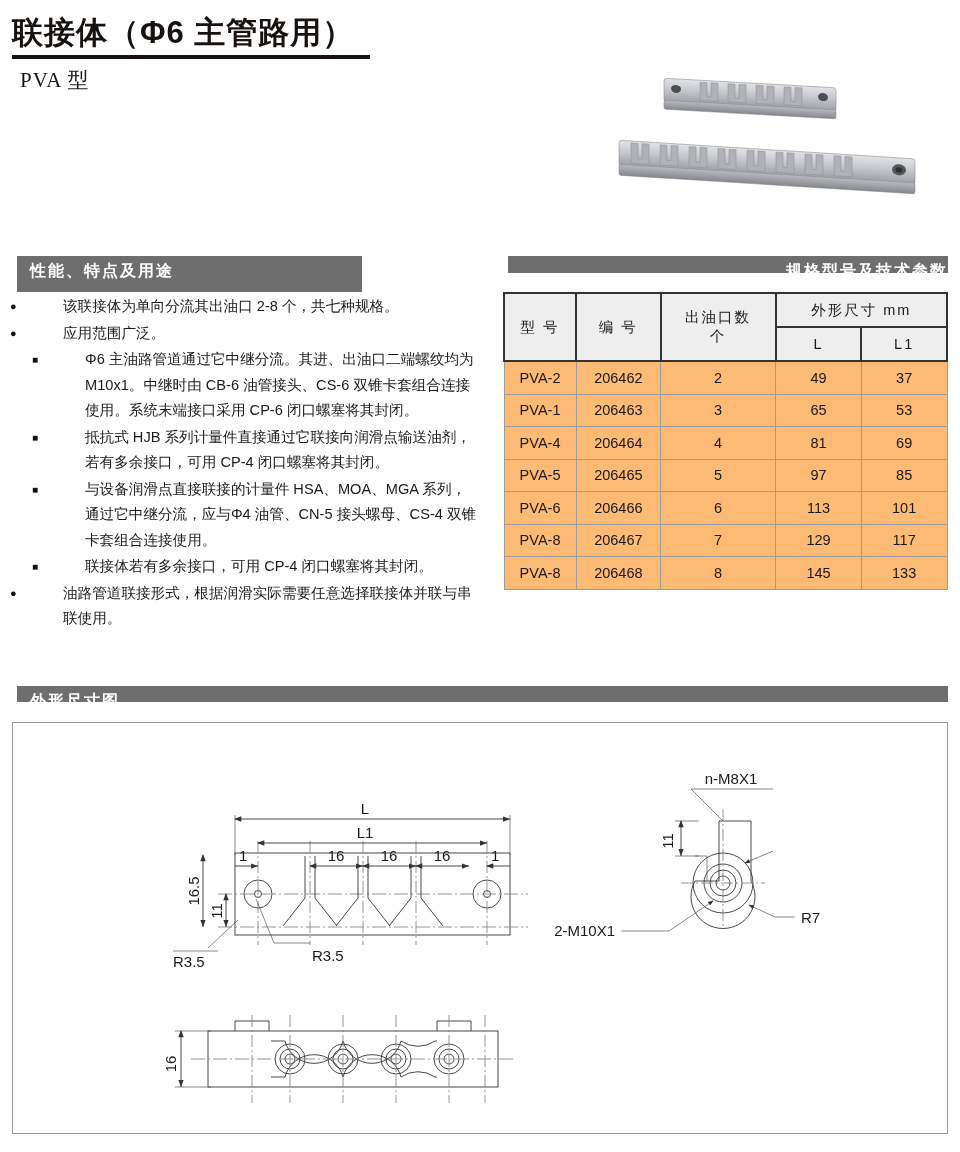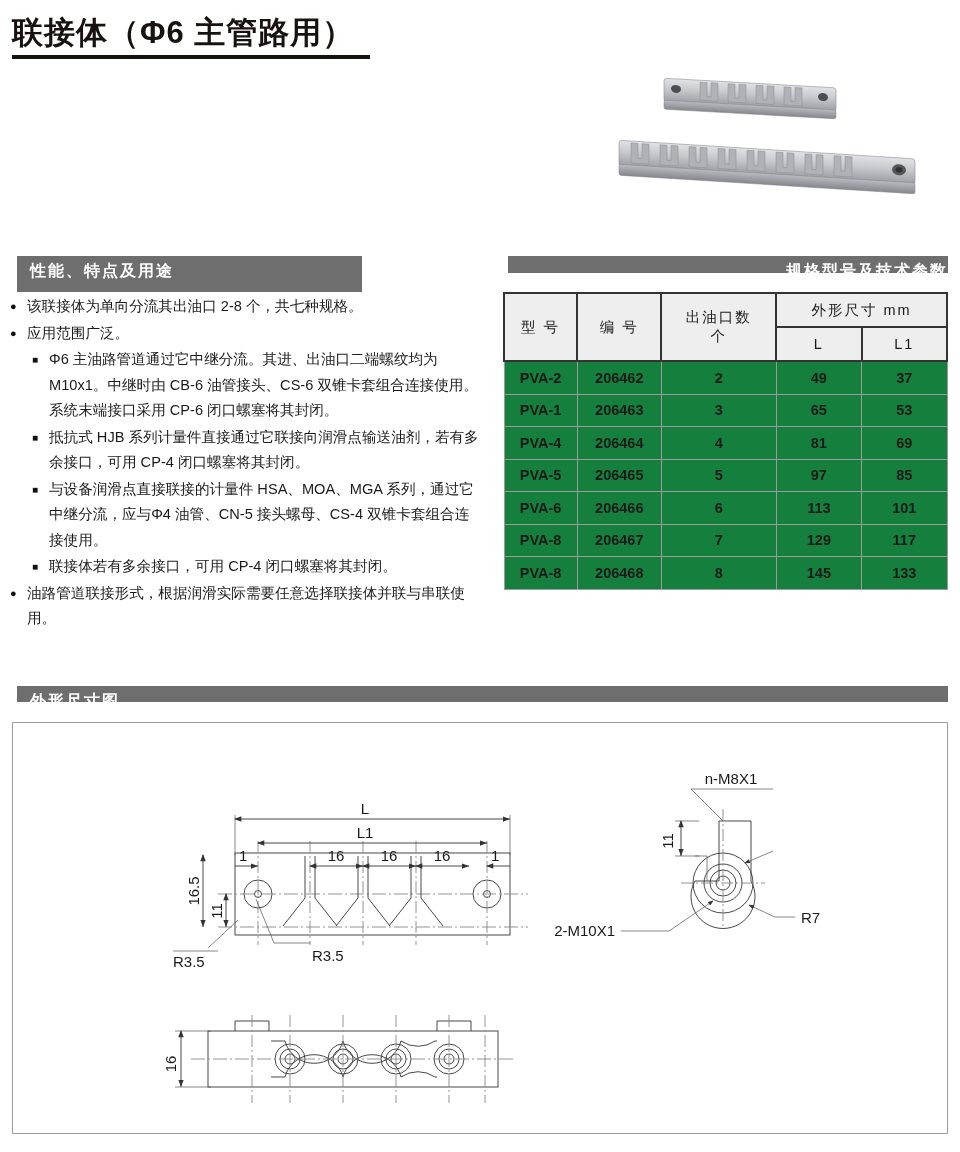--- a/index.html
+++ b/index.html
@@ -43,47 +43,48 @@
   .bar-dim{position:absolute;left:12px;top:686px;width:936px;height:16px;}
   
   .features{
     position:absolute;left:10px;top:294px;width:470px;
     font-size:14.6px;line-height:25.5px;color:#1a1a1a;
   }
   .feat-l1{display:flex;margin-bottom:1px;}
   .feat-l1 .mk{flex:0 0 17px;font-size:11px;line-height:25px;color:#111;}
   .feat-l2{display:flex;margin-left:22px;margin-bottom:1px;}
   .feat-l2 .mk{flex:0 0 17px;font-size:10px;line-height:25px;color:#111;}
-  .feat-body{flex:1;}
+  .feat-body{flex:1;margin-left:36px;}
   
   .spec-table{
     position:absolute;left:503px;top:292px;width:445px;
     border-collapse:collapse;font-size:14.5px;background:#fff;
   }
   .spec-table td,.spec-table th{
     border:1px solid #9b9b9b;text-align:center;font-weight:normal;color:#1a1a1a;
   }
   .spec-table thead td{background:#eeeeee;height:30px;letter-spacing:2px;}
-  .spec-table tbody td{height:29.5px;background:#15803d;font-weight:bold;}
+  .spec-table tbody td{height:29.5px;background:#fdba74;}
   .spec-table tbody tr td:first-child{text-align:center;}
   .hdr-outer{border:2px solid #333 !important;}
   
   .dim-box{
     position:absolute;left:12px;top:722px;width:936px;height:412px;
     border:1px solid #9a9aa0;background:#fff;box-sizing:border-box;
   }
   .dim-svg{display:block;}
   text{font-family:"Liberation Sans","DejaVu Sans",sans-serif;fill:#1a1a1a;}
 </style>
 </head>
 <body>
 
 <div class="title-wrap">
   <div class="main-title">联接体（Φ6 主管路用）</div>
   <div class="title-rule"></div>
+  <div class="sub-title">PVA 型</div>
 </div>
 
 <div class="photos">
   <svg class="photo-small" width="200" height="60" viewBox="0 0 200 60">
     <defs>
       <linearGradient id="mg1" x1="0" y1="0" x2="0" y2="1">
         <stop offset="0" stop-color="#e2e3e6"></stop>
           <stop offset="0.45" stop-color="#c6c8cd"></stop>
         <stop offset="1" stop-color="#9a9ca1"></stop>
       </linearGradient>

